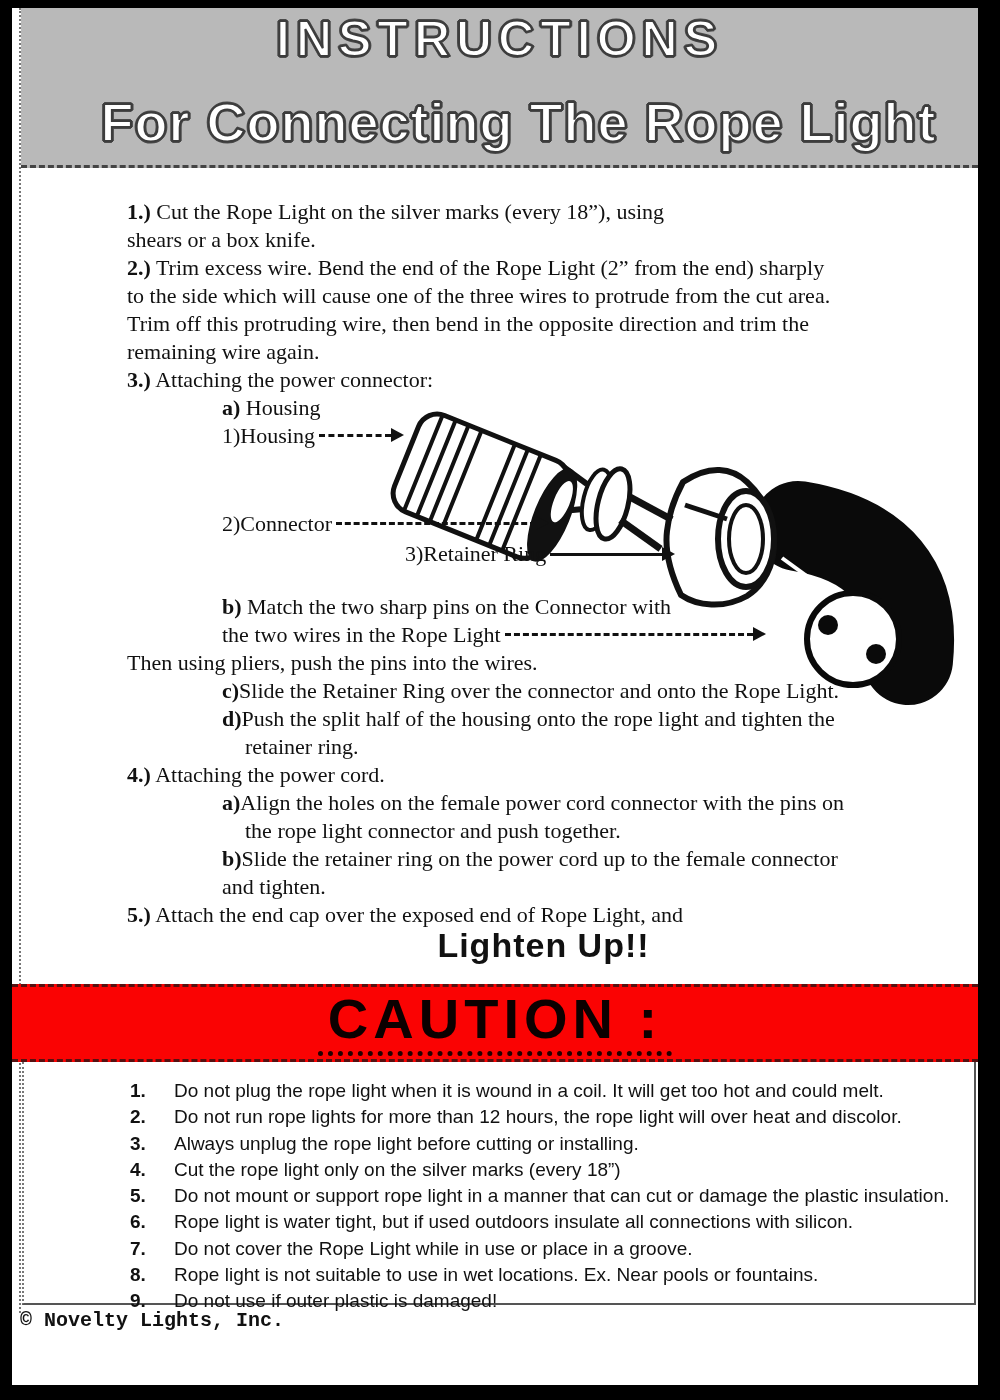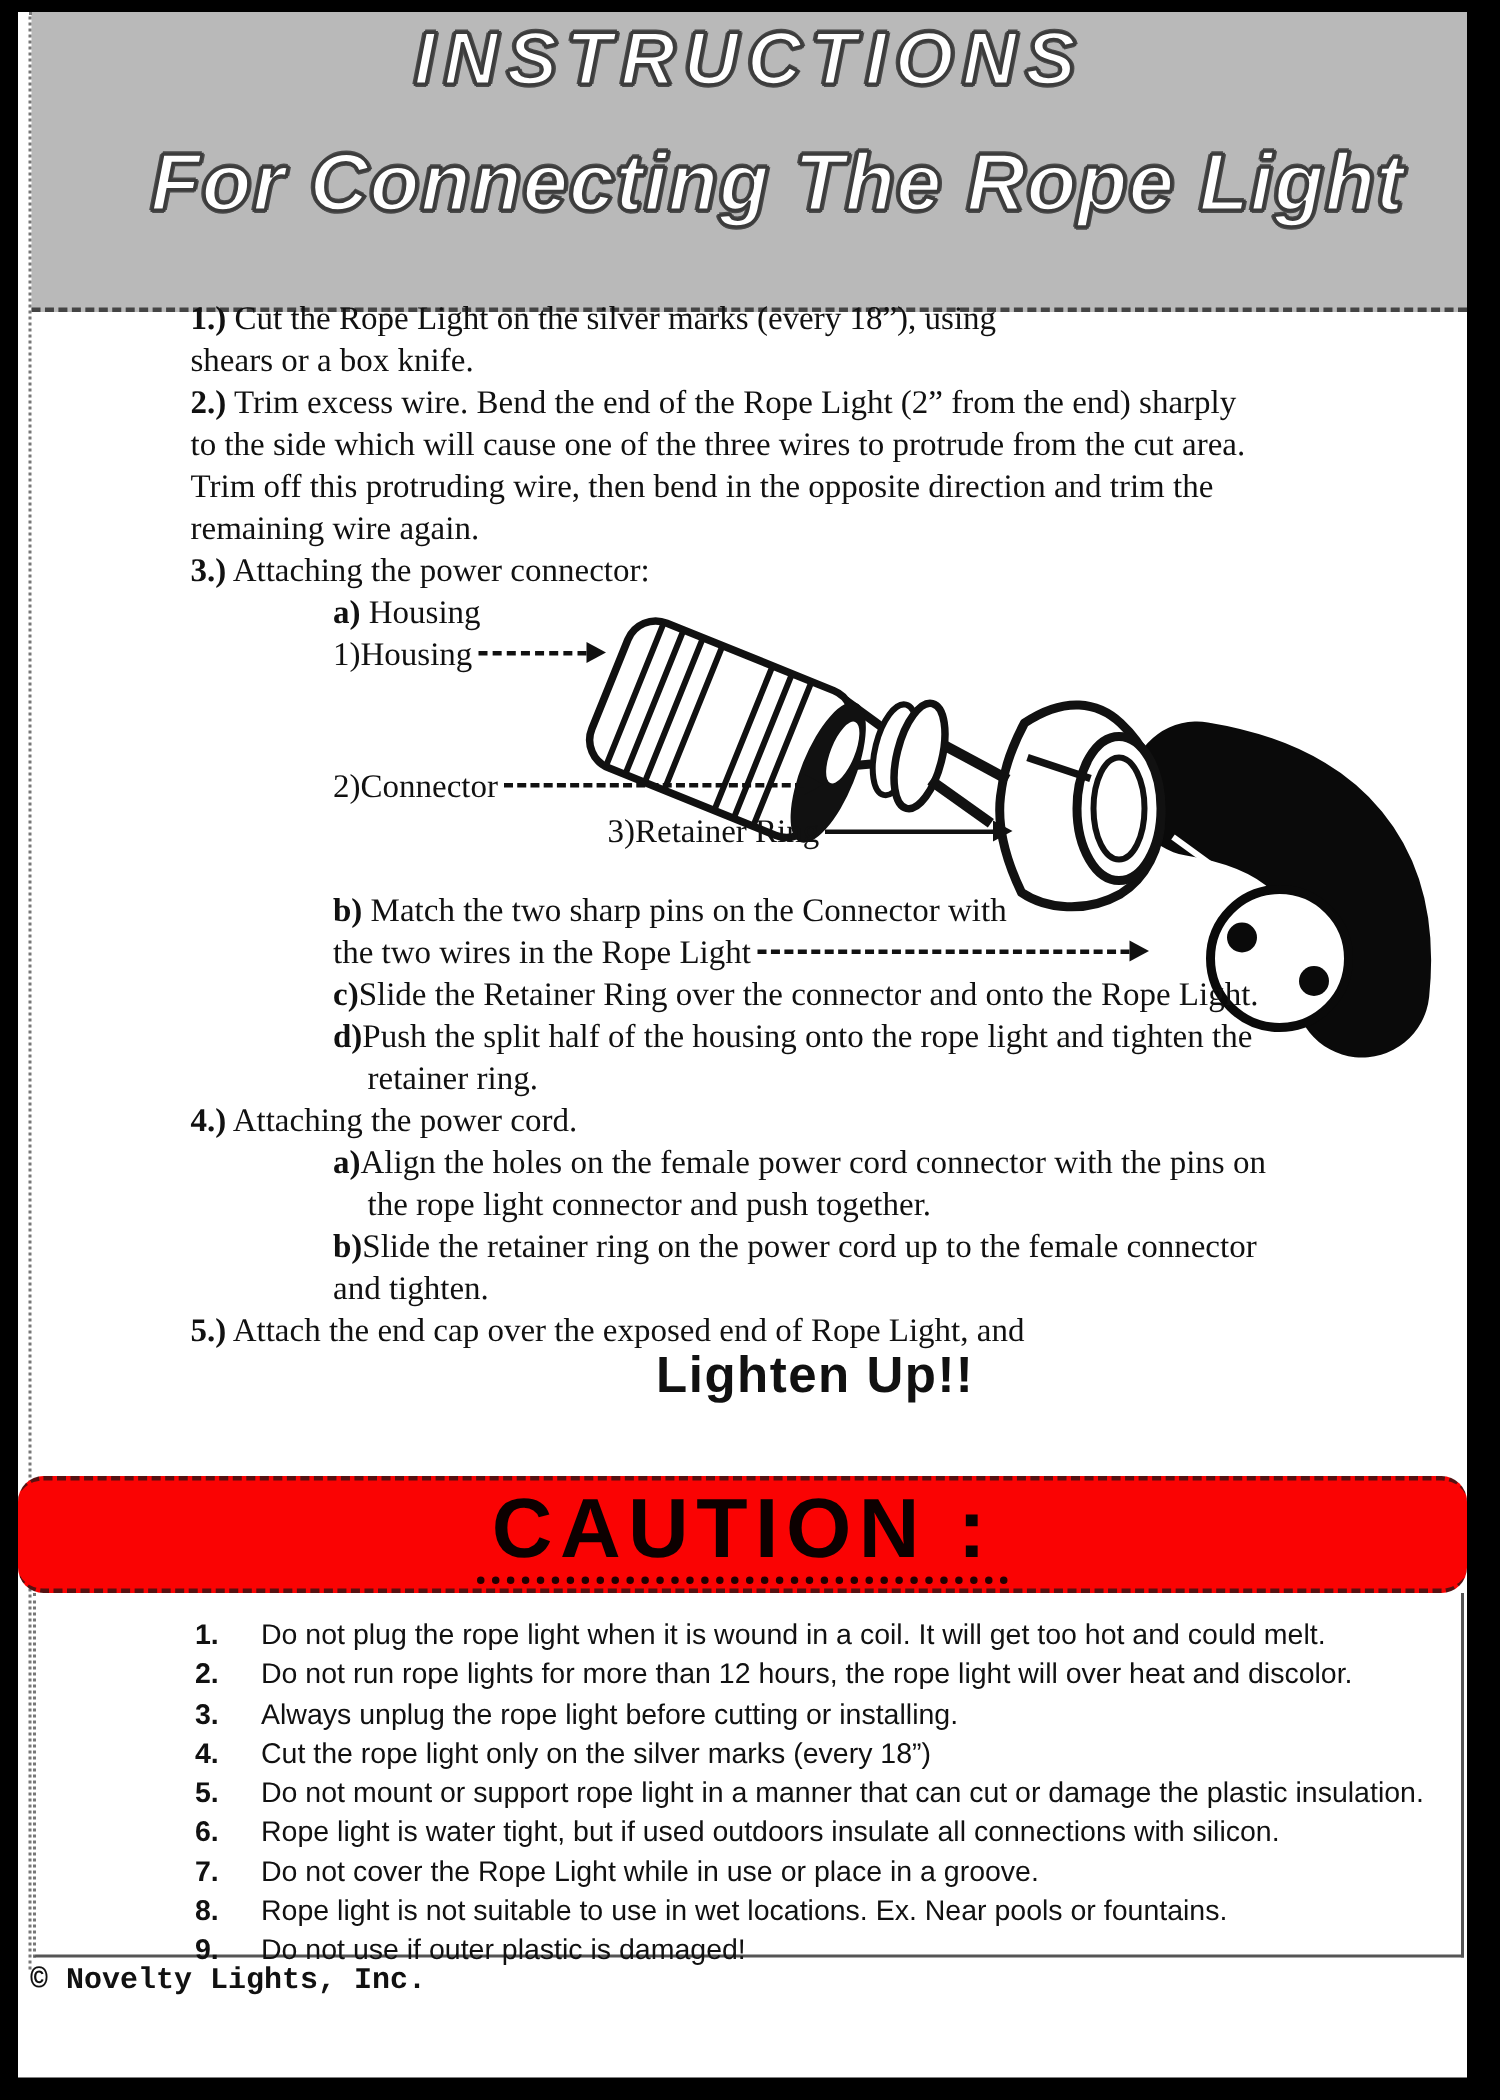--- a/index.html
+++ b/index.html
@@ -21,24 +21,23 @@
     left:12px; top:8px;
     width:966px; height:1377px;
     background:#fff;
   }
   .cutline-left{
     position:absolute; left:7px; top:0; bottom:72px;
     border-left:2px dotted #777;
   }
   
   .header{
-    position:absolute; left:9px; top:0; right:0; height:200px;
+    position:absolute; left:9px; top:0; right:0; height:160px;
     background:var(--header-gray);
     border-bottom:3px dashed #444;
-    font-style:italic;
   }
   .outline-text{
     text-align:center;
     font-family:"Liberation Sans", sans-serif;
     font-weight:bold;
     color:#fff;
     -webkit-text-stroke:2px #3c3c3c;
     text-shadow:
       2px 0 0 #4a4a4a,-2px 0 0 #4a4a4a,0 2px 0 #4a4a4a,0 -2px 0 #4a4a4a,
       1px 1px 0 #4a4a4a,-1px -1px 0 #4a4a4a,1px -1px 0 #4a4a4a,-1px 1px 0 #4a4a4a;
@@ -94,21 +93,20 @@
     pointer-events:none;
   }
 
   
   .caution-banner{
     position:absolute; left:0; right:0; top:976px; height:78px;
     background:var(--caution-red);
     border-top:3px dashed #511;
     border-bottom:3px dashed #511;
     text-align:center;
-    border-radius:17px;
   }
   .caution-title{
     display:inline-block;
     margin-top:2px;
     font-family:"Liberation Sans", sans-serif;
     font-weight:900;
     font-size:56px; line-height:60px;
     letter-spacing:5px;
     color:#0c0000;
     border-bottom:5px dotted #200;
@@ -198,20 +196,21 @@
     <div class="ln"><b>3.)</b> <span>Attaching the power connector:</span></div>
     <div class="ln ind1"><b>a)</b> <span>Housing</span></div>
 
     <div class="ln ind1"><span>1)Housing</span><span class="arrow a-housing"></span></div>
     <div class="ln ind1 mt-connector"><span>2)Connector</span><span class="arrow a-connector"></span></div>
     <div class="ln indR mt-retainer"><span>3)Retainer Ring</span><span class="arrow solid a-retainer"></span></div>
 
     <div class="ln ind1 mt-matchb"><b>b)</b> <span>Match the two sharp pins on the Connector with</span></div>
     <div class="ln ind1"><span>the two wires in the Rope Light</span><span class="arrow a-ropelight"></span></div>
 
+    <div class="ln"><span>Then using pliers, push the pins into the wires.</span></div>
 
     <div class="ln ind1"><b>c)</b><span>Slide the Retainer Ring over the connector and onto the Rope Light.</span></div>
     <div class="ln ind1"><b>d)</b><span>Push the split half of the housing onto the rope light and tighten the</span></div>
     <div class="ln ind1b"><span>retainer ring.</span></div>
 
     <div class="ln"><b>4.)</b> <span>Attaching the power cord.</span></div>
     <div class="ln ind1"><b>a)</b><span>Align the holes on the female power cord connector with the pins on</span></div>
     <div class="ln ind1b"><span>the rope light connector and push together.</span></div>
     <div class="ln ind1"><b>b)</b><span>Slide the retainer ring on the power cord up to the female connector</span></div>
     <div class="ln ind1"><span>and tighten.</span></div>

